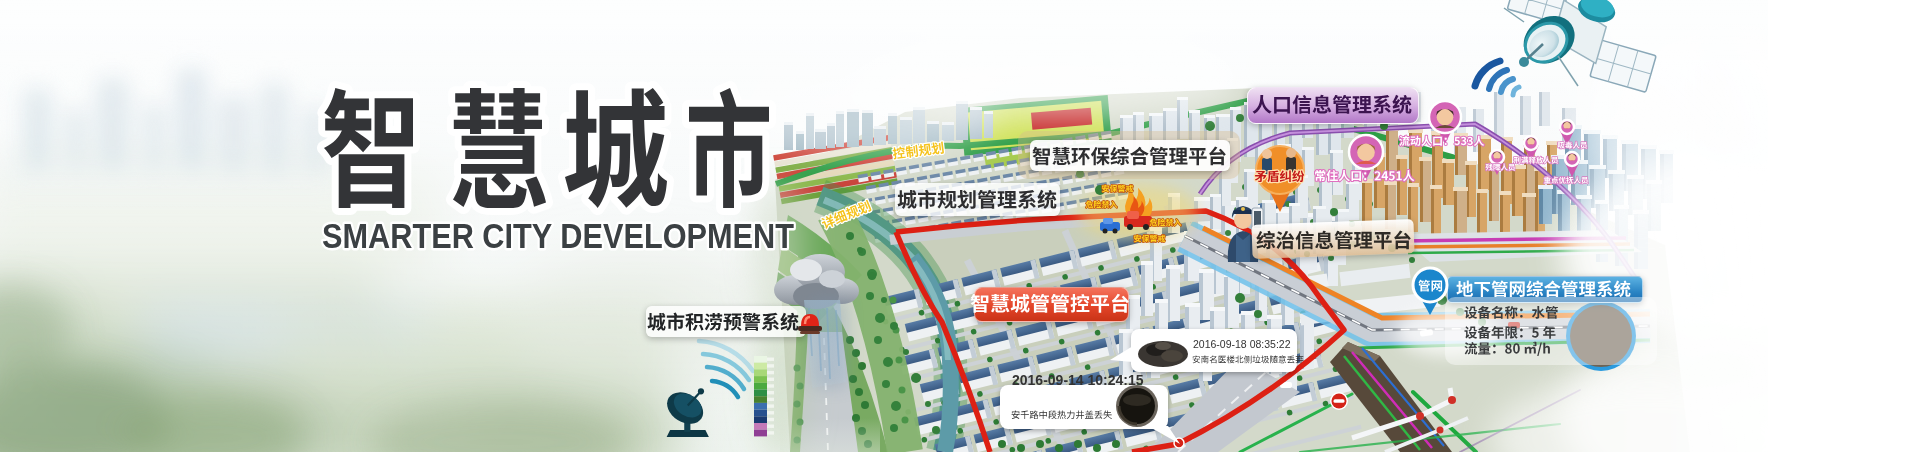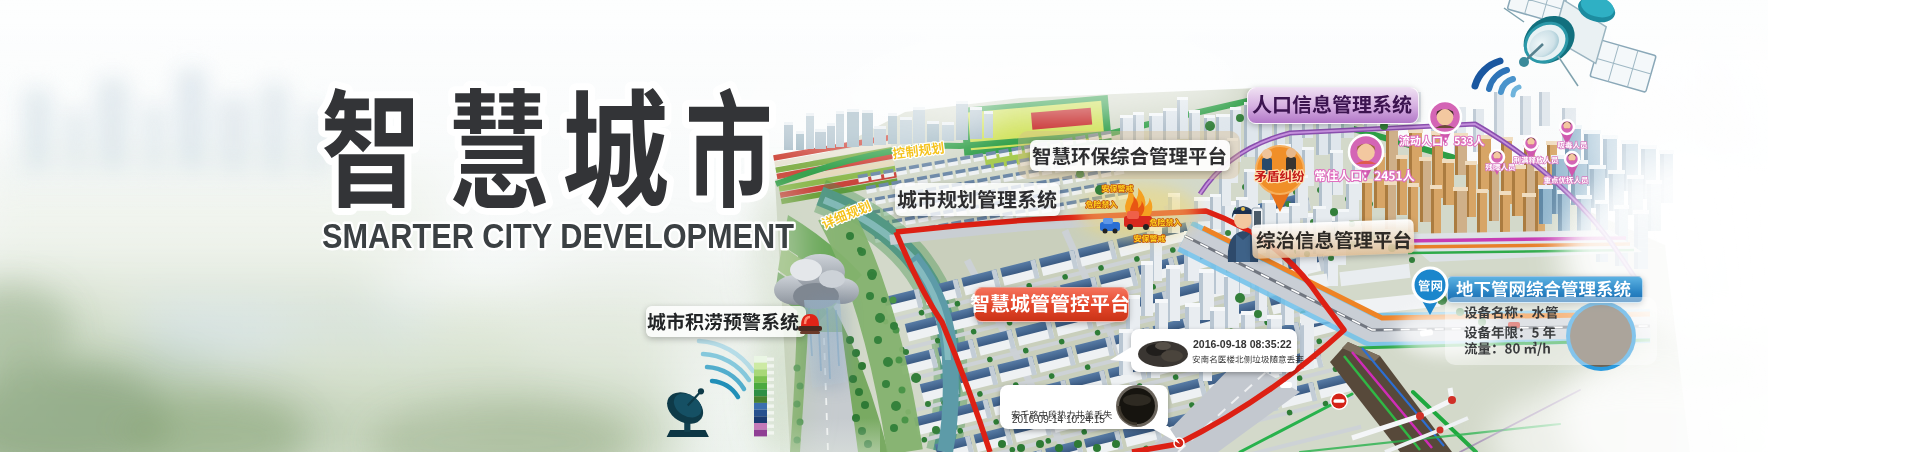--- a/index.html
+++ b/index.html
@@ -1585,39 +1585,39 @@
       <polygon points="25,2 25,18 2,16" fill="#ffffff"></polygon>
     </svg>
 
 <svg class="abs" style="left:1136px;top:334px" width="54" height="36">
 <ellipse cx="27" cy="20" rx="25" ry="13" fill="#3a3632"></ellipse>
 <ellipse cx="20" cy="16" rx="10" ry="6" fill="#201e1c"></ellipse>
 <ellipse cx="36" cy="22" rx="11" ry="6" fill="#4a443c"></ellipse>
 <ellipse cx="27" cy="12" rx="8" ry="4" fill="#565048"></ellipse>
 </svg>
 
-<div class="abs" style="left:1193px;top:338px;font-size:10.5px;font-weight:bold;color:#333">2016-09-18 08:35:22</div>
+<div class="abs" style="left:1193px;top:338px;font-size:10.5px;font-weight:normal;color:#333">2016-09-18 08:35:22</div>
 
 <svg class="abs" style="left:1188px;top:350px;overflow:visible" width="120" height="19">
       <path transform="translate(4.0,12.6)" d="M3.6 -7.1C3.7 -6.8 3.8 -6.5 4.0 -6.2H0.8V-4.5H1.4V-5.6H7.1V-4.5H7.8V-6.2H4.7C4.6 -6.5 4.4 -6.9 4.2 -7.2ZM5.6 -3.3C5.4 -2.6 5.0 -2.0 4.5 -1.5C3.9 -1.8 3.3 -2.0 2.7 -2.2C2.9 -2.5 3.1 -2.9 3.3 -3.3ZM2.6 -3.3C2.3 -2.8 1.9 -2.3 1.7 -1.9C2.4 -1.7 3.2 -1.4 3.9 -1.1C3.1 -0.5 2.0 -0.2 0.7 0.1C0.8 0.2 1.0 0.5 1.1 0.7C2.5 0.4 3.7 -0.1 4.6 -0.8C5.7 -0.3 6.7 0.2 7.3 0.6L7.9 0.1C7.2 -0.4 6.2 -0.8 5.2 -1.3C5.7 -1.8 6.1 -2.5 6.4 -3.3H8.0V-3.9H3.7C3.9 -4.3 4.1 -4.7 4.3 -5.1L3.6 -5.3C3.4 -4.8 3.2 -4.3 2.9 -3.9H0.6V-3.3Z M11.3 -4.0C11.5 -3.6 11.8 -3.2 11.8 -2.9L12.4 -3.1C12.3 -3.4 12.1 -3.8 11.8 -4.1ZM12.5 -7.2V-6.4H9.1V-5.8H12.5V-4.8H9.6V0.7H10.2V-4.2H15.6V-0.1C15.6 0.1 15.5 0.1 15.4 0.1C15.2 0.1 14.7 0.1 14.2 0.1C14.3 0.3 14.4 0.5 14.4 0.7C15.1 0.7 15.6 0.7 15.9 0.6C16.2 0.5 16.2 0.3 16.2 -0.1V-4.8H13.3V-5.8H16.7V-6.4H13.3V-7.2ZM13.9 -4.1C13.8 -3.8 13.6 -3.3 13.4 -2.9H10.9V-2.4H12.6V-1.5H10.7V-1.0H12.6V0.5H13.2V-1.0H15.1V-1.5H13.2V-2.4H15.0V-2.9H13.9C14.1 -3.2 14.3 -3.6 14.5 -4.0Z M19.5 -4.5C19.9 -4.2 20.4 -3.8 20.8 -3.5C19.8 -3.0 18.7 -2.6 17.6 -2.3C17.7 -2.2 17.9 -1.9 17.9 -1.8C18.4 -1.9 18.9 -2.0 19.4 -2.2V0.7H20.0V0.2H23.8V0.7H24.5V-2.9H21.1C22.5 -3.7 23.8 -4.8 24.5 -6.1L24.0 -6.4L23.9 -6.4H20.9C21.1 -6.6 21.3 -6.9 21.4 -7.1L20.7 -7.2C20.2 -6.4 19.2 -5.5 17.8 -4.8C17.9 -4.7 18.2 -4.5 18.2 -4.3C19.1 -4.7 19.7 -5.2 20.3 -5.8H23.5C23.0 -5.0 22.2 -4.4 21.4 -3.8C21.0 -4.2 20.4 -4.6 20.0 -4.9ZM23.8 -0.4H20.0V-2.3H23.8Z M33.8 -6.8H26.6V0.4H34.0V-0.3H27.3V-6.1H33.8ZM29.1 -6.0C28.8 -5.3 28.3 -4.6 27.7 -4.2C27.9 -4.1 28.2 -3.9 28.3 -3.8C28.5 -4.0 28.7 -4.3 29.0 -4.6H30.3V-3.5V-3.3H27.7V-2.8H30.2C30.0 -2.1 29.5 -1.4 27.8 -0.9C27.9 -0.8 28.1 -0.5 28.2 -0.4C29.6 -0.9 30.4 -1.5 30.7 -2.2C31.5 -1.6 32.4 -0.8 32.8 -0.4L33.2 -0.8C32.7 -1.3 31.7 -2.1 30.9 -2.7L30.9 -2.8H33.6V-3.3H31.0V-3.5V-4.6H33.2V-5.1H29.3C29.5 -5.3 29.6 -5.6 29.7 -5.8Z M38.0 -6.8C38.2 -6.4 38.5 -5.9 38.6 -5.6L39.1 -5.9C39.0 -6.1 38.7 -6.6 38.5 -7.0ZM41.6 -7.1C41.4 -6.7 41.1 -6.1 40.9 -5.8L41.3 -5.6C41.6 -5.9 41.9 -6.4 42.2 -6.8ZM39.7 -7.2V-5.5H37.7V-5.0H39.3C38.8 -4.5 38.1 -4.0 37.4 -3.7C37.6 -3.6 37.7 -3.4 37.8 -3.2C38.5 -3.5 39.2 -4.1 39.7 -4.7V-3.3H40.3V-4.7C40.9 -4.1 41.6 -3.6 42.2 -3.3C42.3 -3.4 42.5 -3.6 42.6 -3.7C42.0 -4.0 41.3 -4.5 40.7 -5.0H42.4V-5.5H40.3V-7.2ZM40.9 -2.0C40.8 -1.5 40.5 -1.1 40.1 -0.8C39.7 -0.9 39.3 -1.1 39.0 -1.2C39.1 -1.4 39.3 -1.7 39.4 -2.0ZM38.1 -0.9C38.6 -0.8 39.1 -0.6 39.5 -0.4C39.0 -0.2 38.3 0.0 37.4 0.1C37.5 0.3 37.6 0.5 37.6 0.7C38.7 0.5 39.6 0.2 40.2 -0.2C40.9 0.1 41.5 0.4 42.0 0.7L42.4 0.2C42.0 -0.0 41.4 -0.3 40.7 -0.6C41.1 -0.9 41.4 -1.4 41.6 -2.0H42.5V-2.5H39.7C39.8 -2.8 39.9 -3.0 40.0 -3.2L39.4 -3.3C39.3 -3.0 39.2 -2.8 39.1 -2.5H37.5V-2.0H38.8C38.5 -1.6 38.3 -1.2 38.1 -0.9ZM35.9 -7.2V-5.6H34.9V-5.0H35.9C35.7 -3.8 35.2 -2.4 34.7 -1.7C34.8 -1.5 34.9 -1.3 35.0 -1.1C35.4 -1.6 35.7 -2.4 35.9 -3.3V0.7H36.5V-3.8C36.7 -3.4 37.0 -2.9 37.1 -2.6L37.5 -3.1C37.4 -3.4 36.7 -4.3 36.5 -4.6V-5.0H37.4V-5.6H36.5V-7.2Z M43.3 -1.0 43.6 -0.4C44.2 -0.7 45.0 -1.0 45.8 -1.3V0.6H46.4V-7.1H45.8V-5.0H43.6V-4.4H45.8V-2.0C44.8 -1.6 43.9 -1.3 43.3 -1.0ZM50.7 -5.7C50.1 -5.3 49.3 -4.7 48.5 -4.2V-7.1H47.9V-0.7C47.9 0.2 48.1 0.5 48.9 0.5C49.1 0.5 50.1 0.5 50.3 0.5C51.1 0.5 51.3 -0.1 51.4 -1.6C51.2 -1.7 50.9 -1.8 50.8 -1.9C50.7 -0.5 50.6 -0.1 50.2 -0.1C50.0 -0.1 49.2 -0.1 49.0 -0.1C48.6 -0.1 48.5 -0.2 48.5 -0.7V-3.5C49.4 -4.0 50.4 -4.6 51.1 -5.2Z M55.7 -0.9C56.1 -0.4 56.6 0.2 56.8 0.6L57.2 0.3C57.0 -0.1 56.5 -0.7 56.1 -1.1ZM54.1 -6.7V-1.3H54.6V-6.2H56.5V-1.3H57.0V-6.7ZM59.0 -7.1V-0.1C59.0 0.1 58.9 0.1 58.8 0.1C58.7 0.1 58.4 0.1 57.9 0.1C58.0 0.3 58.1 0.5 58.1 0.7C58.7 0.7 59.0 0.6 59.2 0.6C59.5 0.5 59.5 0.3 59.5 -0.1V-7.1ZM57.7 -6.4V-1.2H58.2V-6.4ZM55.3 -5.6V-2.7C55.3 -1.6 55.2 -0.5 53.9 0.3C53.9 0.4 54.1 0.6 54.2 0.7C55.6 -0.1 55.8 -1.5 55.8 -2.7V-5.6ZM53.3 -7.2C53.0 -5.9 52.5 -4.6 51.8 -3.7C51.9 -3.6 52.1 -3.2 52.2 -3.1C52.4 -3.4 52.6 -3.8 52.8 -4.2V0.7H53.3V-5.4C53.6 -5.9 53.8 -6.5 53.9 -7.1Z M63.6 -5.7V-5.0H68.2V-5.7ZM64.1 -4.4C64.4 -3.2 64.7 -1.6 64.7 -0.7L65.4 -0.9C65.3 -1.7 65.0 -3.3 64.7 -4.5ZM65.2 -7.1C65.4 -6.7 65.6 -6.1 65.7 -5.7L66.3 -5.9C66.2 -6.3 66.0 -6.8 65.9 -7.3ZM63.1 -0.3V0.3H68.5V-0.3H66.8C67.1 -1.4 67.4 -3.1 67.7 -4.5L67.0 -4.6C66.8 -3.3 66.5 -1.5 66.2 -0.3ZM60.5 -1.1 60.7 -0.5C61.5 -0.8 62.5 -1.2 63.5 -1.5L63.3 -2.1L62.3 -1.7V-4.5H63.2V-5.1H62.3V-7.1H61.7V-5.1H60.7V-4.5H61.7V-1.5C61.2 -1.4 60.8 -1.2 60.5 -1.1Z M69.1 -1.1 69.3 -0.5C70.1 -0.8 71.1 -1.1 72.0 -1.5L71.9 -2.1L70.9 -1.7V-4.5H71.9V-5.1H70.9V-7.1H70.3V-5.1H69.2V-4.5H70.3V-1.5C69.8 -1.4 69.4 -1.2 69.1 -1.1ZM71.9 -6.7V-6.1H72.9C72.8 -3.2 72.4 -1.0 71.0 0.3C71.2 0.4 71.4 0.6 71.6 0.7C72.5 -0.2 73.0 -1.5 73.2 -3.0C73.6 -2.3 74.0 -1.6 74.5 -1.0C74.0 -0.5 73.4 -0.1 72.8 0.2C72.9 0.3 73.2 0.6 73.3 0.7C73.8 0.4 74.4 0.0 74.9 -0.5C75.4 -0.0 76.0 0.4 76.7 0.7C76.8 0.5 77.0 0.3 77.1 0.1C76.4 -0.1 75.8 -0.5 75.3 -1.0C76.0 -1.8 76.5 -2.9 76.7 -4.2L76.3 -4.3L76.2 -4.3H75.3C75.5 -5.0 75.7 -5.9 75.9 -6.7ZM73.5 -6.1H75.1C74.9 -5.3 74.7 -4.4 74.5 -3.7H76.0C75.8 -2.8 75.4 -2.1 74.9 -1.4C74.2 -2.2 73.7 -3.2 73.4 -4.3C73.5 -4.8 73.5 -5.4 73.5 -6.1Z M80.2 -6.2C80.6 -5.8 80.9 -5.3 81.1 -4.9L81.5 -5.2C81.4 -5.5 81.0 -6.1 80.6 -6.5ZM83.2 -7.2C83.1 -6.9 83.0 -6.6 82.9 -6.3H81.7V-5.7H82.7C82.4 -5.0 82.0 -4.4 81.5 -4.0C81.6 -3.9 81.8 -3.7 81.9 -3.6C82.1 -3.8 82.3 -4.0 82.5 -4.2V-0.6H83.1V-2.0H84.7V-1.2C84.7 -1.1 84.6 -1.1 84.6 -1.1C84.5 -1.1 84.2 -1.1 84.0 -1.1C84.0 -0.9 84.1 -0.7 84.1 -0.6C84.5 -0.6 84.8 -0.6 85.0 -0.7C85.2 -0.8 85.3 -0.9 85.3 -1.2V-5.0H83.0C83.1 -5.2 83.2 -5.4 83.3 -5.7H85.6V-6.3H83.5C83.6 -6.5 83.7 -6.8 83.8 -7.1ZM83.1 -3.3H84.7V-2.5H83.1ZM83.1 -3.7V-4.4H84.7V-3.7ZM78.1 -6.9V0.7H78.7V-6.3H79.6C79.4 -5.7 79.2 -4.9 79.0 -4.2C79.5 -3.5 79.7 -2.9 79.7 -2.5C79.7 -2.2 79.6 -1.9 79.5 -1.8C79.4 -1.8 79.4 -1.8 79.3 -1.8C79.2 -1.8 79.0 -1.8 78.9 -1.8C79.0 -1.6 79.0 -1.4 79.0 -1.2C79.2 -1.2 79.4 -1.2 79.5 -1.2C79.6 -1.3 79.8 -1.3 79.9 -1.4C80.1 -1.6 80.2 -1.9 80.2 -2.4C80.2 -2.9 80.1 -3.6 79.6 -4.3C79.8 -5.0 80.1 -5.9 80.3 -6.6L79.9 -6.9L79.8 -6.9ZM81.5 -3.9H80.2V-3.4H81.0V-0.9C80.6 -0.8 80.3 -0.4 79.9 0.1L80.3 0.6C80.6 0.0 81.0 -0.5 81.2 -0.5C81.4 -0.5 81.6 -0.2 81.9 0.0C82.4 0.4 82.9 0.5 83.7 0.5C84.2 0.5 85.1 0.5 85.6 0.4C85.6 0.3 85.6 -0.0 85.7 -0.2C85.1 -0.1 84.3 -0.1 83.7 -0.1C83.0 -0.1 82.5 -0.2 82.1 -0.5C81.8 -0.6 81.7 -0.8 81.5 -0.9Z M88.6 -1.3V-0.2C88.6 0.5 88.8 0.6 89.7 0.6C89.8 0.6 91.1 0.6 91.3 0.6C92.0 0.6 92.2 0.4 92.3 -0.6C92.1 -0.6 91.8 -0.7 91.7 -0.8C91.7 -0.0 91.6 0.1 91.2 0.1C91.0 0.1 89.9 0.1 89.7 0.1C89.3 0.1 89.2 0.0 89.2 -0.2V-1.3ZM92.4 -1.2C92.8 -0.7 93.3 -0.1 93.5 0.3L94.0 0.1C93.8 -0.4 93.3 -1.0 92.9 -1.4ZM87.6 -1.4C87.3 -0.9 87.0 -0.2 86.5 0.1L87.1 0.5C87.5 0.1 87.8 -0.6 88.1 -1.1ZM88.2 -2.8H92.4V-2.2H88.2ZM88.2 -3.8H92.4V-3.2H88.2ZM87.6 -4.2V-1.7H89.8L89.5 -1.4C90.0 -1.2 90.6 -0.8 90.9 -0.5L91.3 -0.9C91.0 -1.1 90.5 -1.5 90.0 -1.7H93.0V-4.2ZM88.9 -6.1H91.7C91.6 -5.8 91.4 -5.5 91.3 -5.2H89.3C89.2 -5.4 89.1 -5.8 88.9 -6.1ZM89.8 -7.2C89.9 -7.0 90.0 -6.8 90.1 -6.6H87.0V-6.1H88.8L88.3 -5.9C88.4 -5.7 88.6 -5.4 88.6 -5.2H86.6V-4.7H94.0V-5.2H92.0C92.1 -5.4 92.2 -5.7 92.4 -6.0L91.9 -6.1H93.6V-6.6H90.8C90.7 -6.8 90.6 -7.1 90.4 -7.3Z M101.6 -7.2C100.2 -6.8 97.7 -6.6 95.6 -6.6C95.6 -6.4 95.7 -6.1 95.7 -6.0C96.6 -6.0 97.6 -6.0 98.6 -6.1V-5.0H95.8V-4.4H98.6V-3.3H95.1V-2.7H97.9C97.3 -1.8 96.5 -1.0 96.3 -0.8C96.0 -0.5 95.8 -0.3 95.6 -0.3C95.7 -0.1 95.8 0.2 95.9 0.3C96.2 0.2 96.7 0.2 101.4 -0.2C101.6 0.1 101.8 0.4 101.9 0.7L102.5 0.4C102.2 -0.4 101.4 -1.4 100.6 -2.2L100.1 -2.0C100.4 -1.6 100.7 -1.2 101.0 -0.7L96.9 -0.5C97.5 -1.0 98.1 -1.8 98.7 -2.5L98.4 -2.7H102.7V-3.3H99.2V-4.4H102.0V-5.0H99.2V-6.2C100.3 -6.3 101.3 -6.4 102.1 -6.6Z M104.6 -3.5C104.9 -3.6 105.3 -3.7 109.9 -3.9C110.1 -3.7 110.2 -3.5 110.3 -3.3L110.9 -3.7C110.5 -4.2 109.6 -5.0 108.8 -5.6L108.3 -5.3C108.6 -5.0 109.0 -4.7 109.3 -4.4L105.6 -4.2C106.1 -4.7 106.7 -5.2 107.2 -5.7H111.3V-6.3H108.0C107.9 -6.6 107.7 -7.0 107.5 -7.3L106.9 -7.1C107.0 -6.9 107.2 -6.6 107.3 -6.3H103.7V-5.7H106.3C105.8 -5.2 105.2 -4.7 105.0 -4.5C104.7 -4.3 104.6 -4.2 104.4 -4.2C104.5 -4.0 104.6 -3.7 104.6 -3.5ZM108.7 -3.3V-2.3H106.3V-3.3H105.6V-2.3H103.6V-1.7H105.6C105.5 -1.0 105.0 -0.3 103.5 0.2C103.7 0.3 103.9 0.6 104.0 0.7C105.7 0.1 106.1 -0.8 106.2 -1.7H108.7V0.7H109.3V-1.7H111.4V-2.3H109.3V-3.3Z" fill="#333333"></path>
     </svg>
 
 <div class="abs" style="left:1000px;top:385px;width:168px;height:44px;background:#ffffff;border-radius:8px;box-shadow:0 2px 5px rgba(0,0,0,.3)"></div>
 <svg class="abs" style="left:1138px;top:424px" width="46" height="26">
       <polygon points="10,2 30,2 42,20" fill="#ffffff"></polygon>
     </svg>
 
 <svg class="abs" style="left:1108px;top:384px" width="58" height="44">
 <circle cx="29" cy="22" r="21" fill="#6a645c"></circle>
 <circle cx="29" cy="22" r="18" fill="#16140f"></circle>
 <ellipse cx="29" cy="16" rx="14" ry="6" fill="#2e2a22"></ellipse>
 <path d="M11,22 A18,18 0 0 0 29,40" stroke="#3c362c" stroke-width="3" fill="none"></path>
 </svg>
 
-<div class="abs" style="left:1012px;top:414px;font-size:10px;font-weight:normal;color:#333">2016-09-14 10:24:15</div>
+<div class="abs" style="left:1012px;top:372px;font-size:14px;font-weight:bold;color:#333">2016-09-14 10:24:15</div>
 
 <svg class="abs" style="left:1007px;top:405px;overflow:visible" width="109" height="20">
       <path transform="translate(4.0,13.2)" d="M3.8 -7.6C4.0 -7.3 4.1 -7.0 4.2 -6.7H0.9V-4.8H1.5V-6.0H7.6V-4.8H8.4V-6.7H5.1C4.9 -7.0 4.7 -7.4 4.5 -7.7ZM6.0 -3.5C5.8 -2.7 5.3 -2.1 4.8 -1.6C4.2 -1.9 3.5 -2.1 2.9 -2.4C3.1 -2.7 3.3 -3.1 3.6 -3.5ZM2.8 -3.5C2.4 -2.9 2.1 -2.4 1.8 -2.1C2.5 -1.8 3.4 -1.5 4.2 -1.1C3.3 -0.6 2.2 -0.2 0.8 0.1C0.9 0.2 1.1 0.5 1.2 0.7C2.7 0.4 3.9 -0.1 4.9 -0.8C6.1 -0.3 7.2 0.2 7.8 0.7L8.4 0.1C7.7 -0.4 6.7 -0.9 5.5 -1.4C6.1 -1.9 6.5 -2.6 6.8 -3.5H8.6V-4.1H4.0C4.2 -4.6 4.4 -5.1 4.6 -5.5L3.9 -5.6C3.7 -5.2 3.4 -4.6 3.1 -4.1H0.6V-3.5Z M16.5 -7.6C15.0 -7.1 12.4 -6.8 10.2 -6.6C10.2 -6.4 10.3 -6.1 10.4 -6.0C11.3 -6.0 12.4 -6.2 13.4 -6.3V-4.1H9.7V-3.4H13.4V0.7H14.1V-3.4H17.9V-4.1H14.1V-6.4C15.2 -6.6 16.2 -6.8 17.0 -7.0Z M19.8 -6.7H21.6V-5.1H19.8ZM18.7 -0.4 18.9 0.3C19.8 0.1 21.2 -0.3 22.4 -0.6L22.4 -1.2L21.2 -0.9V-2.6H22.1C22.3 -2.4 22.4 -2.2 22.5 -2.1C22.6 -2.2 22.8 -2.3 23.0 -2.4V0.7H23.7V0.4H26.0V0.7H26.6V-2.4L26.9 -2.2C27.0 -2.4 27.2 -2.7 27.4 -2.8C26.5 -3.1 25.8 -3.6 25.2 -4.2C25.8 -4.8 26.3 -5.7 26.6 -6.6L26.2 -6.8L26.0 -6.8H24.3C24.4 -7.0 24.5 -7.3 24.5 -7.6L23.9 -7.7C23.5 -6.6 22.9 -5.6 22.2 -4.9V-7.3H19.2V-4.5H20.5V-0.8L19.8 -0.6V-3.6H19.2V-0.5ZM23.7 -0.2V-2.0H26.0V-0.2ZM25.7 -6.2C25.5 -5.6 25.2 -5.1 24.8 -4.6C24.4 -5.1 24.1 -5.6 23.9 -6.0L24.0 -6.2ZM23.4 -2.6C23.9 -2.9 24.4 -3.3 24.8 -3.7C25.2 -3.3 25.7 -2.9 26.2 -2.6ZM24.4 -4.2C23.8 -3.6 23.0 -3.1 22.3 -2.7V-3.2H21.2V-4.5H22.2V-4.8C22.4 -4.7 22.6 -4.5 22.7 -4.4C23.0 -4.7 23.3 -5.0 23.5 -5.4C23.8 -5.0 24.0 -4.6 24.4 -4.2Z M31.8 -7.7V-6.1H28.5V-1.7H29.2V-2.3H31.8V0.7H32.5V-2.3H35.2V-1.8H35.9V-6.1H32.5V-7.7ZM29.2 -3.0V-5.4H31.8V-3.0ZM35.2 -3.0H32.5V-5.4H35.2Z M41.7 -7.4V-6.3C41.7 -5.6 41.6 -4.8 40.7 -4.2C40.8 -4.1 41.1 -3.9 41.2 -3.7C42.2 -4.4 42.4 -5.4 42.4 -6.3V-6.8H43.7V-5.1C43.7 -4.4 43.8 -4.2 44.4 -4.2C44.5 -4.2 45.0 -4.2 45.1 -4.2C45.3 -4.2 45.5 -4.2 45.6 -4.2C45.6 -4.4 45.5 -4.6 45.5 -4.8C45.4 -4.7 45.2 -4.7 45.1 -4.7C45.0 -4.7 44.6 -4.7 44.5 -4.7C44.3 -4.7 44.3 -4.8 44.3 -5.1V-7.4ZM41.1 -3.6V-3.0H41.8L41.4 -2.9C41.7 -2.1 42.1 -1.4 42.6 -0.8C42.0 -0.3 41.2 -0.0 40.4 0.2C40.6 0.3 40.7 0.6 40.8 0.8C41.7 0.5 42.4 0.2 43.1 -0.4C43.7 0.1 44.4 0.5 45.2 0.7C45.3 0.5 45.5 0.3 45.6 0.1C44.9 -0.1 44.2 -0.4 43.6 -0.8C44.2 -1.5 44.7 -2.3 45.0 -3.4L44.5 -3.6L44.4 -3.6ZM42.0 -3.0H44.1C43.9 -2.3 43.6 -1.7 43.1 -1.3C42.6 -1.7 42.2 -2.3 42.0 -3.0ZM37.9 -6.9V-1.5L37.1 -1.4L37.2 -0.8L37.9 -0.9V0.6H38.6V-1.0L40.8 -1.4L40.8 -2.0L38.6 -1.6V-3.0H40.6V-3.6H38.6V-4.9H40.6V-5.5H38.6V-6.5C39.4 -6.7 40.2 -7.0 40.9 -7.3L40.3 -7.8C39.8 -7.5 38.8 -7.1 37.9 -6.9Z M49.2 -1.0C49.3 -0.5 49.3 0.2 49.3 0.7L50.0 0.6C50.0 0.2 49.9 -0.5 49.8 -1.1ZM51.1 -1.0C51.3 -0.5 51.5 0.2 51.6 0.7L52.3 0.5C52.2 0.1 51.9 -0.6 51.7 -1.2ZM53.0 -1.1C53.4 -0.5 53.9 0.3 54.2 0.8L54.8 0.5C54.6 -0.0 54.0 -0.8 53.6 -1.3ZM47.6 -1.3C47.3 -0.7 46.8 0.1 46.4 0.5L47.0 0.8C47.5 0.3 47.9 -0.5 48.2 -1.1ZM48.0 -7.7V-6.4H46.6V-5.8H48.0V-4.4L46.4 -4.0L46.6 -3.3L48.0 -3.7V-2.3C48.0 -2.2 47.9 -2.2 47.8 -2.2C47.7 -2.2 47.3 -2.2 46.9 -2.2C47.0 -2.0 47.1 -1.7 47.1 -1.5C47.7 -1.5 48.1 -1.6 48.3 -1.7C48.5 -1.8 48.6 -2.0 48.6 -2.3V-3.9L49.8 -4.2L49.7 -4.8L48.6 -4.6V-5.8H49.7V-6.4H48.6V-7.7ZM51.2 -7.7 51.2 -6.4H49.9V-5.8H51.2C51.1 -5.2 51.1 -4.7 51.0 -4.2L50.2 -4.7L49.9 -4.2C50.2 -4.0 50.5 -3.8 50.8 -3.6C50.5 -2.9 50.1 -2.4 49.4 -2.0C49.5 -1.9 49.7 -1.7 49.8 -1.5C50.6 -1.9 51.1 -2.5 51.4 -3.2C51.8 -2.9 52.2 -2.6 52.4 -2.4L52.8 -3.0C52.5 -3.2 52.1 -3.5 51.6 -3.8C51.7 -4.4 51.8 -5.1 51.8 -5.8H53.1C53.0 -3.1 53.0 -1.5 54.1 -1.5C54.6 -1.5 54.9 -1.8 54.9 -2.8C54.8 -2.9 54.5 -3.0 54.4 -3.1C54.4 -2.3 54.3 -2.1 54.1 -2.1C53.6 -2.1 53.6 -3.5 53.7 -6.4H51.8L51.9 -7.7Z M59.0 -7.7V-6.1V-5.7H56.0V-5.0H58.9C58.8 -3.3 58.2 -1.3 55.7 0.2C55.9 0.3 56.1 0.6 56.2 0.8C58.9 -0.9 59.5 -3.1 59.7 -5.0H62.8C62.6 -1.8 62.4 -0.5 62.1 -0.1C62.0 -0.0 61.9 0.0 61.7 0.0C61.4 0.0 60.8 -0.0 60.2 -0.1C60.4 0.1 60.4 0.4 60.5 0.6C61.0 0.7 61.6 0.7 61.9 0.7C62.3 0.6 62.5 0.6 62.7 0.3C63.1 -0.2 63.3 -1.5 63.5 -5.4C63.5 -5.5 63.5 -5.7 63.5 -5.7H59.7V-6.1V-7.7Z M65.2 -5.8V-5.1H67.0V-4.1C67.0 -3.7 67.0 -3.3 67.0 -3.0H65.0V-2.3H66.9C66.7 -1.3 66.2 -0.4 65.1 0.3C65.2 0.4 65.5 0.7 65.6 0.8C66.9 -0.0 67.4 -1.1 67.6 -2.3H70.3V0.7H71.0V-2.3H73.1V-3.0H71.0V-5.1H72.8V-5.8H71.0V-7.7H70.3V-5.8H67.7V-7.7H67.0V-5.8ZM67.7 -3.0C67.7 -3.3 67.7 -3.7 67.7 -4.1V-5.1H70.3V-3.0Z M75.0 -2.5V-0.1H74.0V0.5H82.4V-0.1H81.4V-2.5ZM75.7 -0.1V-1.9H76.9V-0.1ZM77.6 -0.1V-1.9H78.8V-0.1ZM79.5 -0.1V-1.9H80.8V-0.1ZM79.9 -7.7C79.7 -7.4 79.5 -6.9 79.2 -6.5H76.8L77.2 -6.7C77.1 -7.0 76.8 -7.4 76.5 -7.7L75.9 -7.5C76.1 -7.2 76.4 -6.8 76.5 -6.5H74.6V-6.0H77.8V-5.2H75.1V-4.6H77.8V-3.8H74.2V-3.2H82.2V-3.8H78.5V-4.6H81.4V-5.2H78.5V-6.0H81.8V-6.5H80.0C80.2 -6.8 80.4 -7.2 80.6 -7.6Z M90.3 -7.7C88.8 -7.3 86.1 -7.1 83.8 -7.0C83.9 -6.9 84.0 -6.6 84.0 -6.4C85.0 -6.4 86.0 -6.5 87.0 -6.6V-5.4H84.1V-4.7H87.0V-3.5H83.3V-2.9H86.3C85.7 -1.9 84.9 -1.1 84.6 -0.8C84.3 -0.6 84.1 -0.4 83.9 -0.3C84.0 -0.1 84.1 0.2 84.1 0.3C84.5 0.2 85.0 0.2 90.1 -0.2C90.3 0.1 90.5 0.4 90.6 0.7L91.3 0.4C90.9 -0.4 90.0 -1.5 89.3 -2.4L88.6 -2.1C89.0 -1.7 89.3 -1.3 89.7 -0.8L85.2 -0.5C85.9 -1.1 86.6 -1.9 87.2 -2.7L86.8 -2.9H91.5V-3.5H87.7V-4.7H90.7V-5.4H87.7V-6.6C88.9 -6.7 90.0 -6.9 90.8 -7.1Z M96.2 -7.7V-6.1H94.4C94.6 -6.5 94.8 -7.0 94.9 -7.5L94.2 -7.6C93.8 -6.3 93.3 -5.1 92.6 -4.3C92.7 -4.3 93.1 -4.1 93.2 -4.0C93.5 -4.4 93.8 -4.9 94.1 -5.4H96.2V-4.9C96.2 -4.4 96.2 -4.0 96.1 -3.6H92.5V-2.9H95.9C95.6 -1.7 94.6 -0.6 92.4 0.1C92.5 0.3 92.7 0.6 92.8 0.7C95.2 -0.1 96.2 -1.3 96.6 -2.6C97.3 -0.9 98.6 0.2 100.5 0.7C100.6 0.6 100.8 0.3 100.9 0.1C99.1 -0.3 97.8 -1.3 97.2 -2.9H100.7V-3.6H96.8C96.9 -4.0 96.9 -4.4 96.9 -4.9V-5.4H99.9V-6.1H96.9V-7.7Z" fill="#333333"></path>
     </svg>
 
 <svg class="abs" style="left:1252px;top:144px;overflow:visible" width="60" height="75">
 <path d="M28,68 L14,40 L42,40 Z" fill="#e8741c"></path>
 <circle cx="28" cy="26" r="24" fill="#f08f28" stroke="#f6b05e" stroke-width="2"></circle>
 <rect x="10" y="14" width="10" height="17" rx="2" fill="#2a4a6a"></rect>
       <circle cx="15" cy="10" r="5" fill="#f0c49a"></circle>

